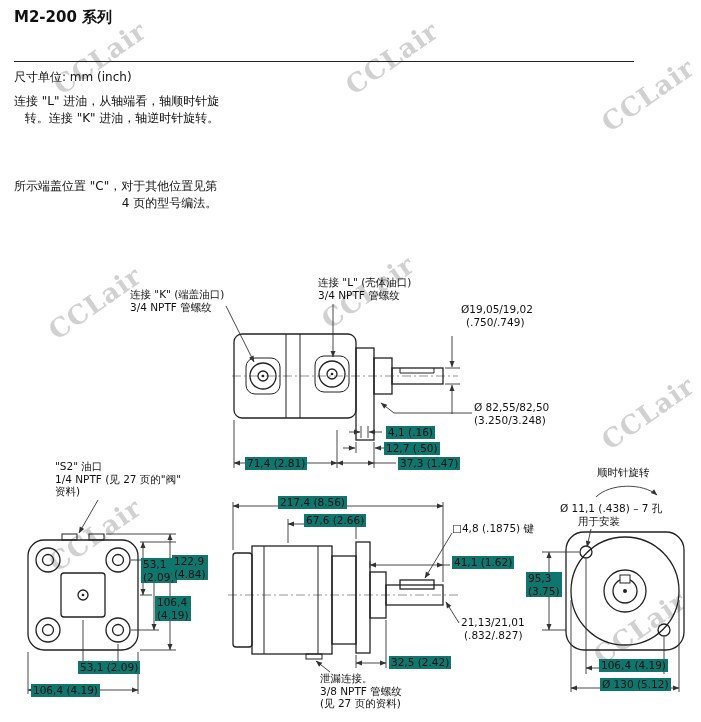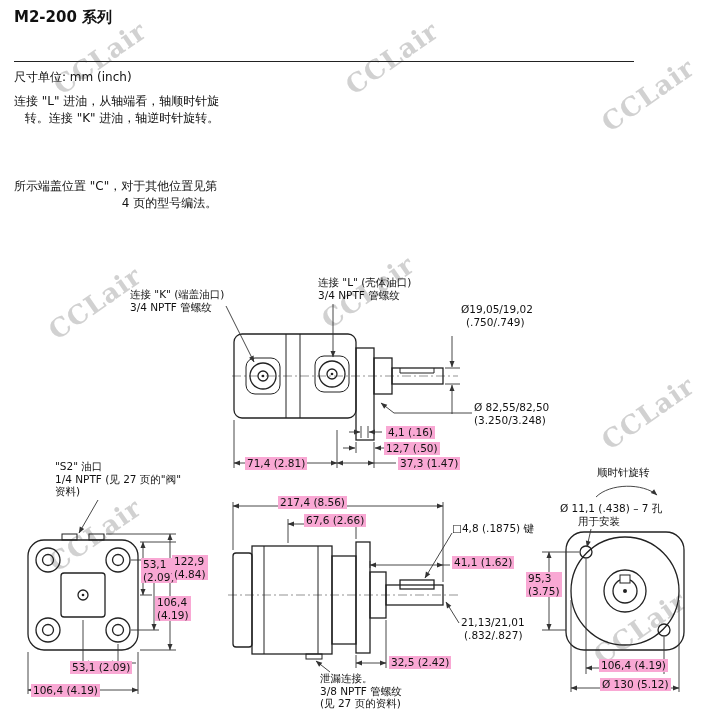--- a/index.html
+++ b/index.html
@@ -5,21 +5,21 @@
   html,body{margin:0;padding:0;background:#fff;}
   body{font-family:"DejaVu Sans","Liberation Sans",sans-serif;color:#111;}
   #page{position:relative;width:701px;height:722px;background:#fff;overflow:hidden;}
   .wm{position:absolute;font-family:"DejaVu Serif","Liberation Serif",serif;font-weight:bold;
       font-size:26px;letter-spacing:1px;color:#c6c6c6;opacity:.8;white-space:nowrap;
       transform:translate(-50%,-50%) rotate(-35deg);pointer-events:none;}
   .title{position:absolute;left:14px;top:8px;font-size:15px;font-weight:bold;}
   .rule{position:absolute;left:14px;top:61px;width:620px;height:0;border-top:1.5px solid #222;}
   .txt{position:absolute;font-size:12px;line-height:17px;white-space:nowrap;text-align:right;}
   .lbl{position:absolute;font-size:10.5px;line-height:12.5px;white-space:nowrap;}
-  .mask{background:#f9a8d4;padding:0 2px;}
+  .mask{background:#0f766e;padding:0 2px;}
   svg.draw{position:absolute;left:0;top:0;}
   .obj{fill:none;stroke:#222;stroke-width:1.3px;}
   .obj2{fill:none;stroke:#222;stroke-width:1px;}
   .dim{fill:none;stroke:#333;stroke-width:.9px;}
   .cl{fill:none;stroke:#666;stroke-width:.7px;stroke-dasharray:9 3 2 3;}
   .wh{fill:#fff;stroke:#222;stroke-width:1px;}
   .dotf{fill:#222;stroke:none;}
 </style>
 </head>
 <body>
@@ -239,21 +239,21 @@
     <div>(2.09)</div>
   </div>
   <div class="lbl mask" style="left:172px;top:555px">
     <div>122,9</div>
     <div>(4.84)</div>
   </div>
   <div class="lbl mask" style="left:155px;top:596px">
     <div>106,4</div>
     <div>(4.19)</div>
   </div>
-  <div class="lbl mask" style="left:70px;top:661px">53,1 (2.09)</div>
+  <div class="lbl mask" style="left:78px;top:661px">53,1 (2.09)</div>
   <div class="lbl mask" style="left:31px;top:684px">106,4 (4.19)</div>
 
   <div class="lbl mask" style="left:278px;top:496px">217,4 (8.56)</div>
   <div class="lbl mask" style="left:304px;top:514px">67,6 (2.66)</div>
   <div class="lbl" style="left:452px;top:522px">□4,8 (.1875) 键</div>
   <div class="lbl mask" style="left:452px;top:556px">41,1 (1.62)</div>
   <div class="lbl" style="left:461px;top:616px">
     <div>21,13/21,01</div>
     <div style="padding-left:3px">(.832/.827)</div>
   </div>

